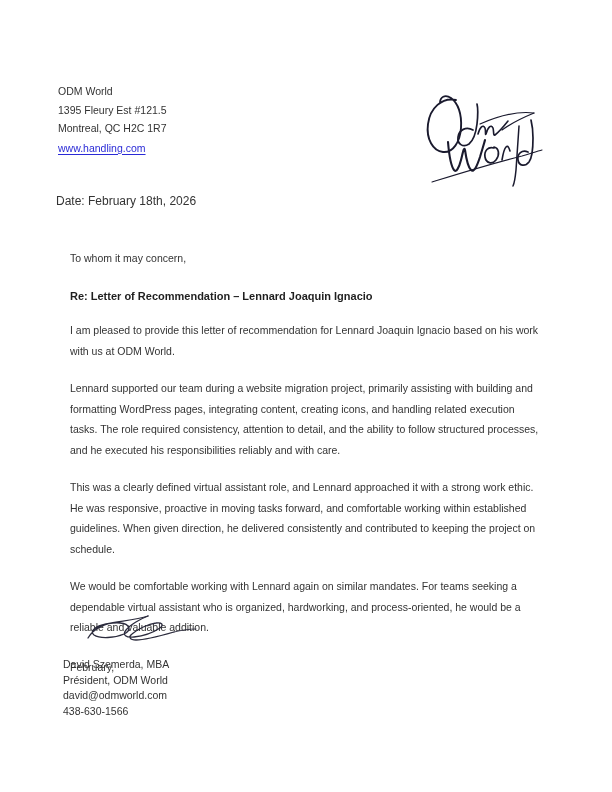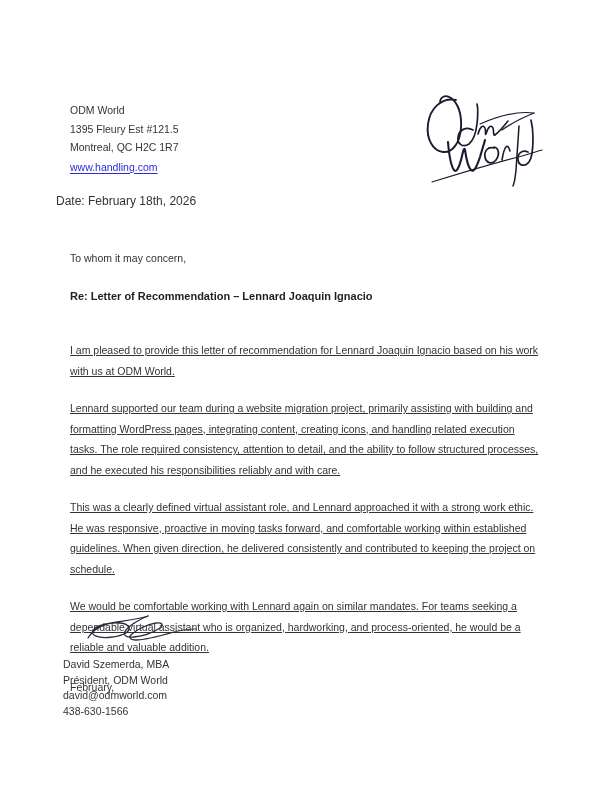--- a/index.html
+++ b/index.html
@@ -14,24 +14,23 @@
     background: #ffffff;
     font-family: "Liberation Sans", sans-serif;
     color: #333333;
     overflow: hidden;
     box-sizing: border-box;
   }
 
   
   .letterhead {
     position: absolute;
-    left: 70px;
+    left: 58px;
     top: 82px;
     width: 300px;
-    margin-top: 19px;
   }
   .letterhead-line {
     font-size: 10.5px;
     line-height: 18.5px;
     color: #333333;
     white-space: nowrap;
   }
   .website-link {
     font-size: 10.5px;
     line-height: 18.5px;
@@ -74,29 +73,28 @@
     font-size: 10.5px;
     line-height: 16px;
     color: #333333;
     margin: 0 0 22px 0;
   }
   .subject {
     font-size: 11px;
     font-weight: bold;
     line-height: 16px;
     color: #1f1f1f;
-    margin: 0 0 36px 0;
+    margin: 0 0 16px 0;
   }
   .para {
     font-size: 10.5px;
     line-height: 20.5px;
     color: #333333;
     margin: 0 0 17px 0;
     text-align: left;
-    text-decoration: underline;
   }
   .closing {
     font-size: 10.5px;
     line-height: 16px;
     color: #333333;
     margin: 21px 0 0 0;
   }
 
   
   .signature {

